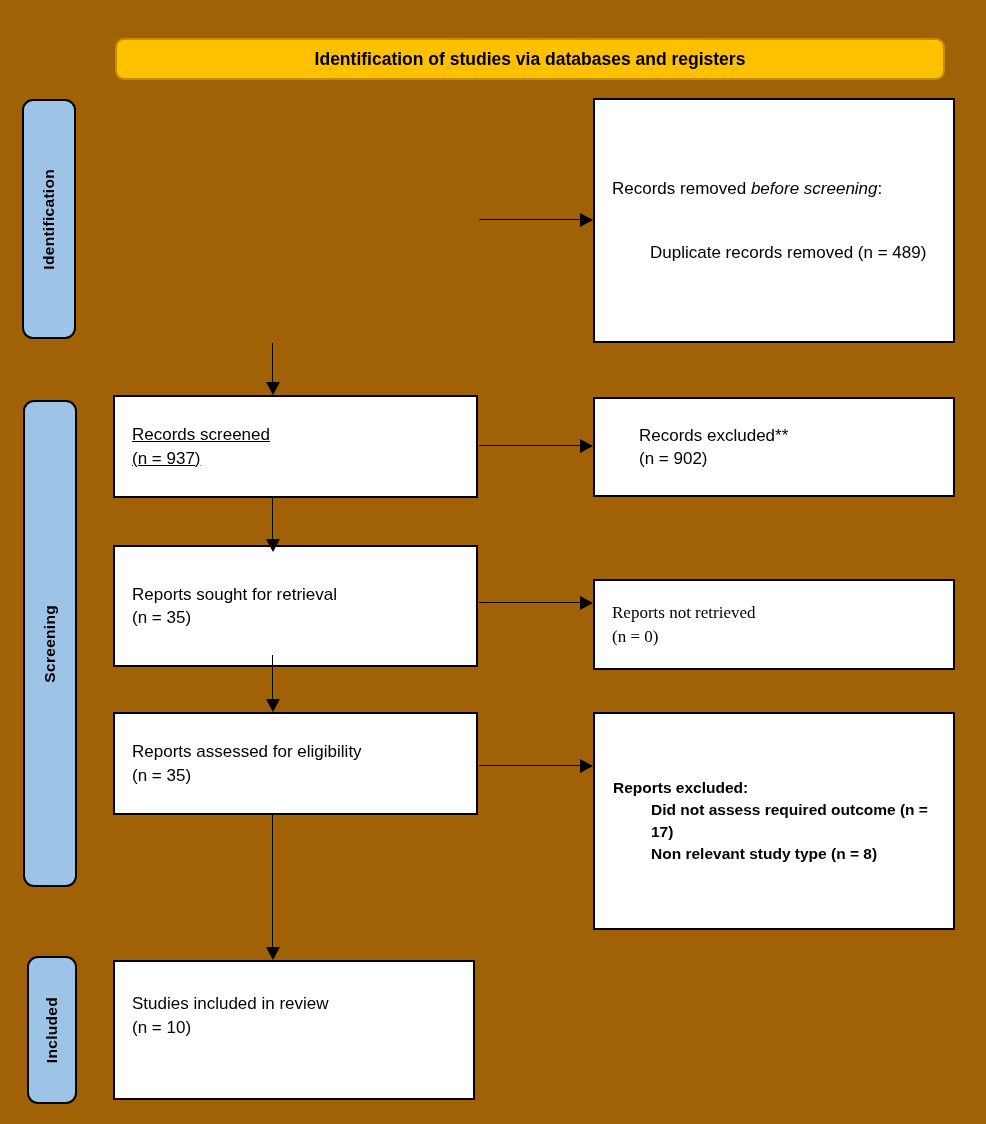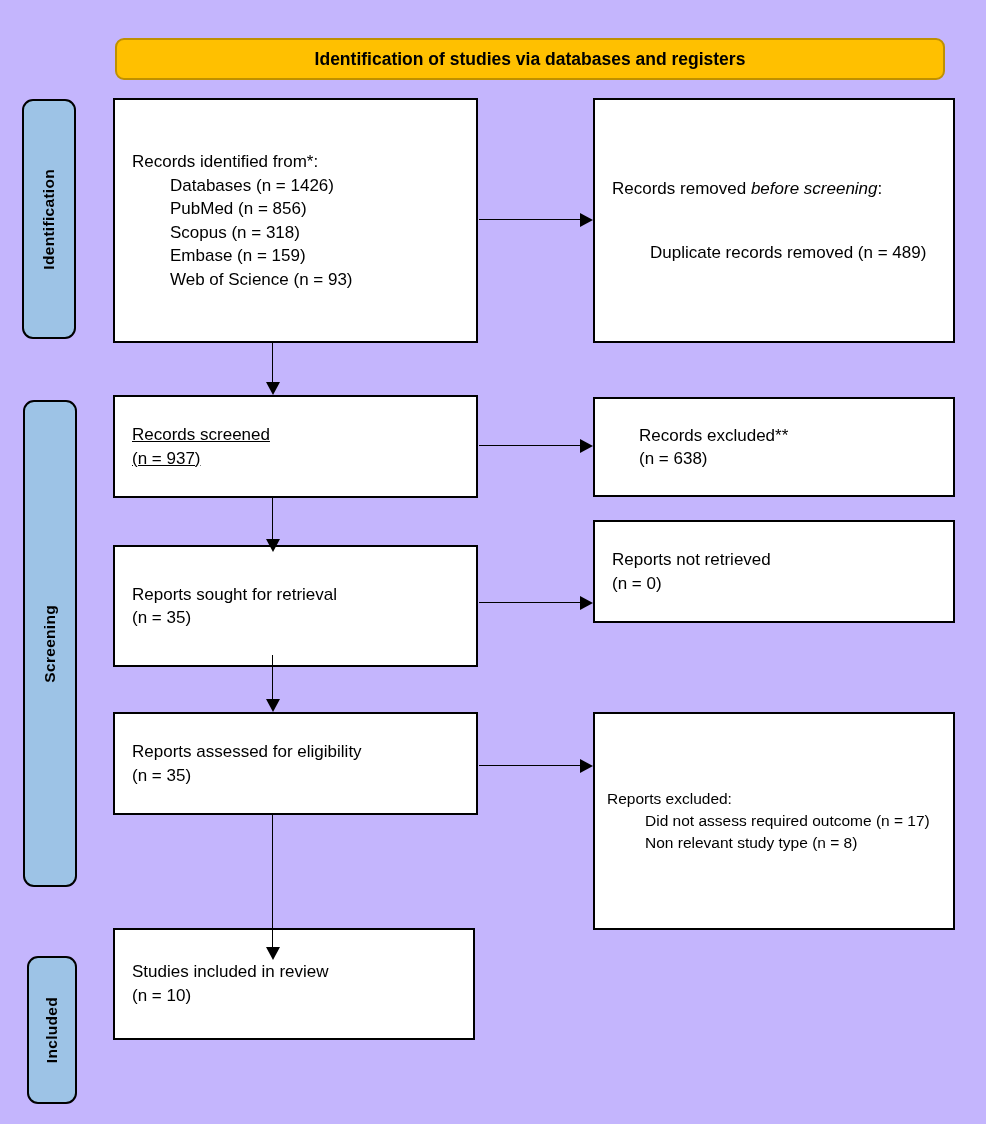--- a/index.html
+++ b/index.html
@@ -1,18 +1,18 @@
 <!DOCTYPE html>
 <html><head>
 <meta charset="utf-8">
 <style>
   * { margin:0; padding:0; box-sizing:border-box; }
   html,body { background:#ffffff; }
   body { font-family:"Liberation Sans", sans-serif; color:#000; }
-  .canvas { position:relative; width:986px; height:1124px; background:#c4b5fd; overflow:hidden; }
+  .canvas { position:relative; width:986px; height:1124px; background:#a16207; overflow:hidden; }
 
   
   .banner {
     position:absolute; left:115px; top:38px; width:830px; height:42px;
     background:#FFC000; border:2px solid #BF9000; border-radius:9px;
     display:flex; align-items:center; justify-content:center;
     font-weight:bold; font-size:17.5px;
   }
 
   
@@ -34,26 +34,26 @@
     display:flex; flex-direction:column; justify-content:center;
     padding:8px 12px 8px 17px; font-size:17px; line-height:23.5px;
   }
   .box .indent { margin-left:38px; }
   .box .gap { margin-top:40px; }
   .box-identified      { left:113px; top:98px;  width:365px; height:245px; }
   .box-removed         { left:593px; top:98px;  width:362px; height:245px; }
   .box-screened        { left:113px; top:395px; width:365px; height:103px;text-decoration:underline; }
   .box-excluded        { left:593px; top:397px; width:362px; height:100px;padding-left:44px; }
   .box-sought          { left:113px; top:545px; width:365px; height:122px; }
-  .box-not-retrieved   { left:593px; top:520px; width:362px; height:103px; }
+  .box-not-retrieved   { left:593px; top:579px; width:362px; height:91px;font-family:Liberation Serif, serif; }
   .box-assessed        { left:113px; top:712px; width:365px; height:103px; }
   .box-reports-excluded{ left:593px; top:712px; width:362px; height:218px;
-                         font-size:15.5px; line-height:22px; padding-left:12px; }
+                         font-size:15.5px; line-height:22px; padding-left:18px;font-weight:bold; }
   .box-reports-excluded .indent { }
-  .box-included        { left:113px; top:928px; width:362px; height:112px;
+  .box-included        { left:113px; top:960px; width:362px; height:140px;
                          justify-content:flex-start; padding-top:30px; }
   .em { font-style:italic; }
 
   
   .harrow { position:absolute; width:114px; height:16px; }
   .harrow .line { position:absolute; left:0; right:10px; top:7px; height:0; border-top:1.5px solid #000; }
   .harrow .head { position:absolute; right:0; top:1px; width:0; height:0;
     border-left:13px solid #000; border-top:7px solid transparent; border-bottom:7px solid transparent; }
   .varrow { position:absolute; width:16px; }
   .varrow .line { position:absolute; left:7px; top:0; bottom:10px; width:0; border-left:1.5px solid #000; }
@@ -72,44 +72,34 @@
   <div class="stage stage-identification">
     <span>Identification</span>
   </div>
   <div class="stage stage-screening">
     <span>Screening</span>
   </div>
   <div class="stage stage-included">
     <span>Included</span>
   </div>
 
-  <div class="box box-identified">
-    <div>Records identified from*:</div>
-    <div class="indent">
-        <div>Databases (n = 1426)</div>
-        <div>PubMed (n = 856)</div>
-        <div>Scopus (n = 318)</div>
-        <div>Embase (n = 159)</div>
-        <div>Web of Science (n = 93)</div>
-      </div>
-  </div>
   <div class="box box-removed">
     <div><span>Records removed </span><span class="em">before screening</span><span>:</span></div>
     <div class="indent gap">
         <div>Duplicate records removed (n = 489)</div>
       </div>
   </div>
 
   <div class="box box-screened">
     <div>Records screened</div>
     <div>(n = 937)</div>
   </div>
   <div class="box box-excluded">
     <div>Records excluded**</div>
-    <div>(n = 638)</div>
+    <div>(n = 902)</div>
   </div>
 
   <div class="box box-sought">
     <div>Reports sought for retrieval</div>
     <div>(n = 35)</div>
   </div>
   <div class="box box-not-retrieved">
     <div>Reports not retrieved</div>
     <div>(n = 0)</div>
   </div>

